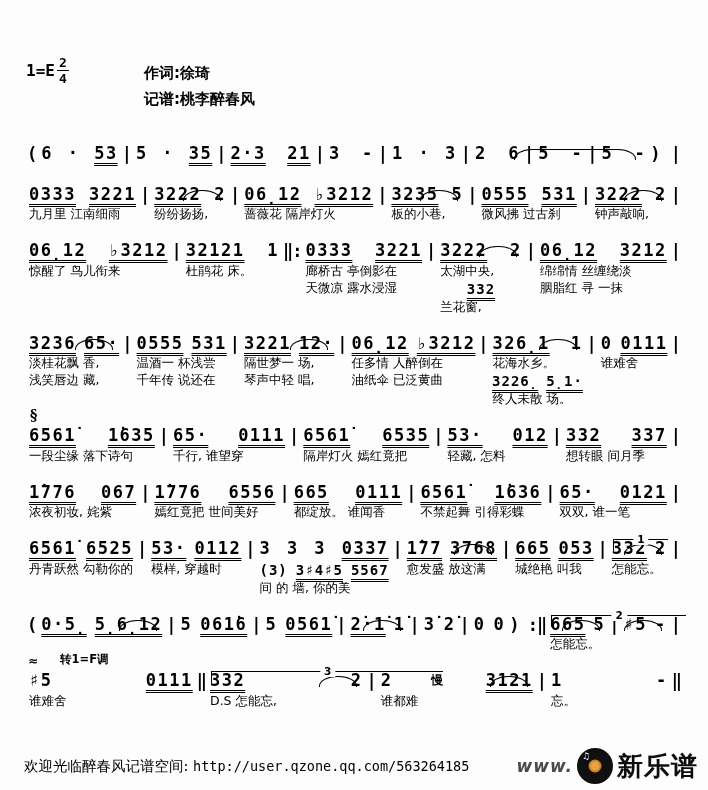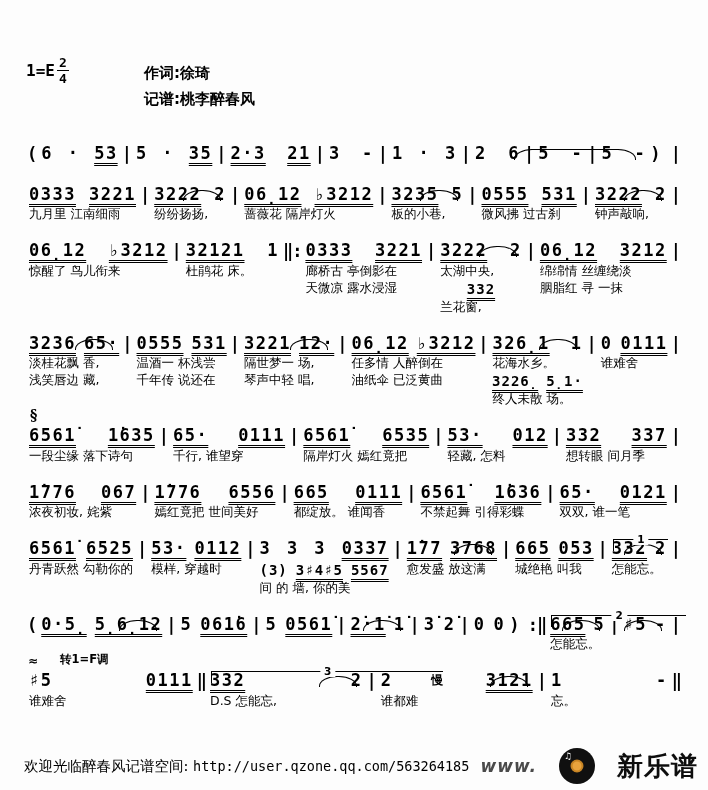--- a/index.html
+++ b/index.html
@@ -38,21 +38,21 @@
   .endbr.span2{right:-78px;z-index:3;}
   .endbr .lab{position:absolute;top:-7px;left:50%;transform:translateX(-50%);background:#fdfdfd;padding:0 4px;font-size:10.5px;font-weight:bold;}
   .segno{position:absolute;top:-2px;left:4px;font-size:14px;font-weight:bold;font-family:"DejaVu Serif",serif;}
   .pre-note{position:absolute;top:-2px;left:34px;font-size:11.5px;font-weight:bold;}
   .orn{position:absolute;top:0px;left:2px;font-size:12px;font-weight:bold;letter-spacing:-1px;}
   .tempo{position:absolute;top:1px;left:34%;font-size:12px;font-weight:bold;}
   
   .footer{position:absolute;left:24px;right:10px;bottom:6px;display:flex;justify-content:space-between;align-items:center;}
   .visit{font-family:"DejaVu Serif",serif;font-size:14.5px;white-space:nowrap;}
   .visit .url{font-family:"DejaVu Sans Mono",monospace;font-size:13.5px;}
-  .logo{display:flex;align-items:center;gap:20px;}
+  .logo{display:flex;align-items:center;gap:2px;}
   .www{font-style:italic;font-weight:bold;color:#4a4a4a;font-size:17px;letter-spacing:1px;}
   .vinyl{width:36px;height:36px;border-radius:50%;background:#101010;position:relative;flex:0 0 auto;margin:0 2px;}
   .vinyl .hole{position:absolute;top:50%;left:50%;width:13px;height:13px;border-radius:50%;
                background:#e8a33d;transform:translate(-50%,-50%);border:2px solid #c78424;box-sizing:border-box;}
   .vinyl .note{position:absolute;top:3px;left:5px;color:#fff;font-size:9px;}
   .brand{font-size:26px;font-weight:900;color:#0d0d0d;letter-spacing:1px;}
 </style>
 </head>
 <body>
 

